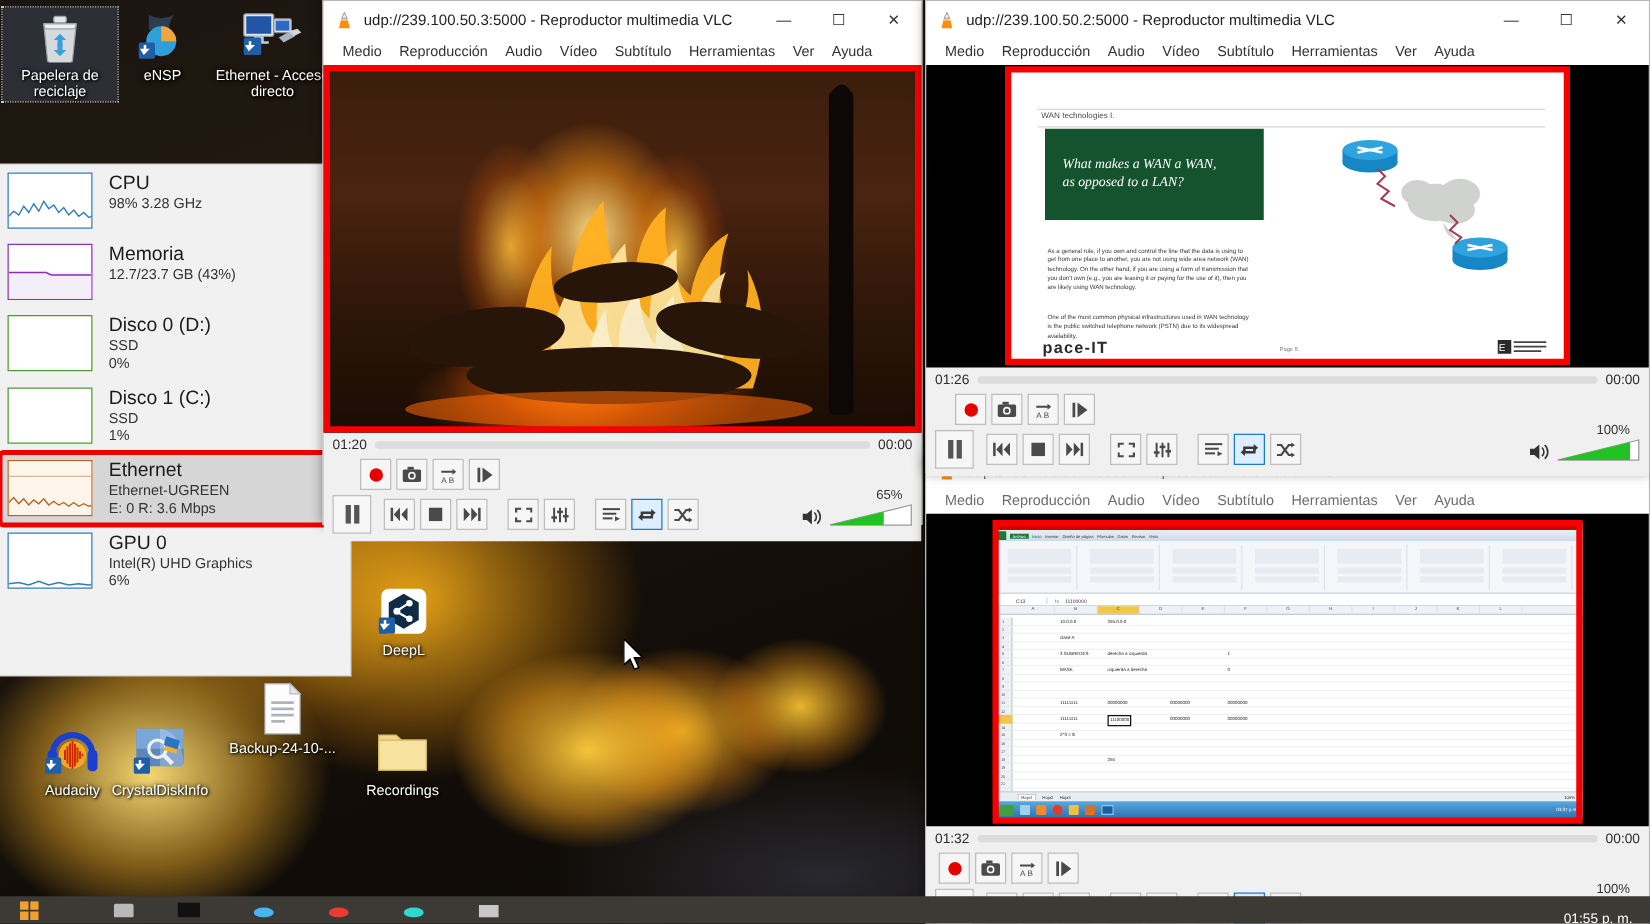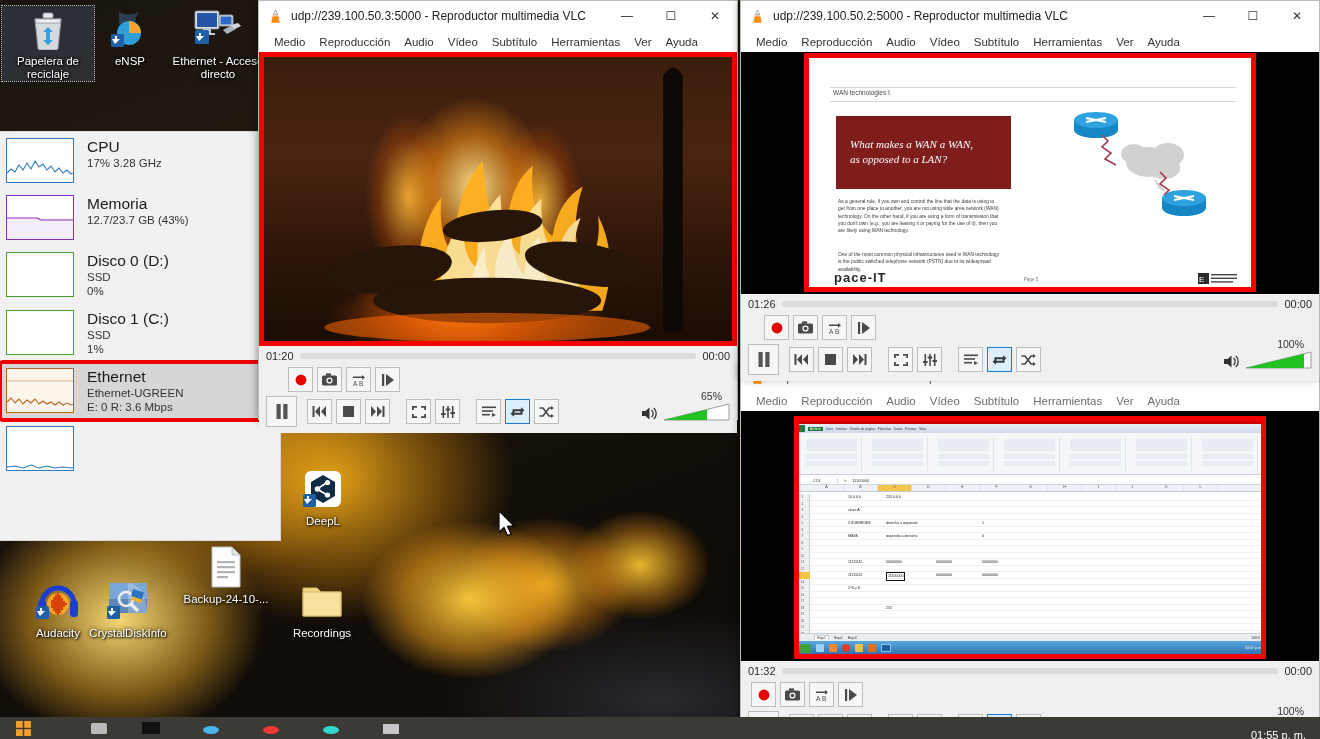--- a/index.html
+++ b/index.html
@@ -216,21 +216,21 @@
 
 <div id="taskmgr">
     <div class="tm-row">
       <div class="tm-graph" style="border-color:#2f7bbd">
         <svg width="68" height="45" viewBox="0 0 68 45" style="display:block">
           <polyline points="0,34  4,30  8,33  12,26  16,31  20,24  24,30  28,22  32,28  36,25  40,31  44,27  48,33  52,29  56,34  60,31  64,35  68,33" stroke="#2f7bbd" stroke-width="1.1" fill="none"></polyline>
         </svg>
       </div>
       <div class="tm-txt">
         <div class="tm-title">CPU</div>
-        <div class="tm-sub">17%  3.28 GHz</div>
+        <div class="tm-sub">98%  3.28 GHz</div>
       </div>
     </div>
     <div class="tm-row">
       <div class="tm-graph" style="border-color:#8b2fbd">
         <svg width="68" height="45" viewBox="0 0 68 45" style="display:block">
           <rect x="0" y="22" width="68" height="23" fill="#f3eef7"></rect>
           <path d="M0,22 L30,22 L34,24 L68,24" stroke="#8b2fbd" stroke-width="1.2" fill="none"></path>
         </svg>
       </div>
       <div class="tm-txt">
@@ -270,20 +270,25 @@
         <div class="tm-title">Ethernet</div>
         <div class="tm-sub">Ethernet-UGREEN</div>
         <div class="tm-sub">E: 0 R: 3.6 Mbps</div>
       </div>
     </div>
     <div class="tm-row">
       <div class="tm-graph" style="border-color:#2f7bbd">
         <svg width="68" height="45" viewBox="0 0 68 45" style="display:block">
           <polyline points="0,40  8,39  16,41  24,38  32,41  40,39  48,41  56,40  64,41  68,40" stroke="#2f7bbd" stroke-width="1.1" fill="none"></polyline>
         </svg>
+      </div>
+      <div class="tm-txt">
+        <div class="tm-title">GPU 0</div>
+        <div class="tm-sub">Intel(R) UHD Graphics</div>
+        <div class="tm-sub">6%</div>
       </div>
     </div>
   </div>
 
 <div class="vlc" id="win-fireplace" style="left:258px; top:0px; width:480px; height:420px;">
   <div class="vlc-title">
     <svg class="vlc-cone" viewBox="0 0 16 16">
       <polygon points="8,1 5.6,6 10.4,6" fill="#f0f0f0" stroke="#555" stroke-width=".5"></polygon>
       <polygon points="5.2,6.8 10.8,6.8 12.6,14.6 3.4,14.6" fill="#ff8c12"></polygon>
       <polygon points="5.2,6.8 10.8,6.8 10.5,8 5.5,8" fill="#fff" opacity=".5"></polygon>
@@ -776,21 +781,21 @@
       <span>Ver</span>
       <span>Ayuda</span>
     </div>
   <div class="vlc-video" style="height:242px;">
     <div style="position:absolute; left:65px; top:3px; width:450px; height:236px; background:#fff;">
       <div class="slide-root">
         <div style="position:absolute; left:24px; top:32px; right:20px; height:1px; background:#d6d6d6;"></div>
         <div style="position:absolute; left:27px; top:34px; font-size:6.5px; color:#4a4a4a;">WAN technologies I.</div>
         <div style="position:absolute; left:24px; top:46px; right:20px; height:1px; background:#d6d6d6;"></div>
 
-        <div style="position:absolute; left:30px; top:61px; width:175px; height:73px; background:#7f1d1d;">
+        <div style="position:absolute; left:30px; top:48px; width:175px; height:73px; background:#14532d;">
           <div style="position:absolute; left:14px; top:22px; font-family:'Liberation Serif',serif; font-style:italic; font-size:11px; color:#fff;">What makes a WAN a WAN,</div>
           <div style="position:absolute; left:14px; top:37px; font-family:'Liberation Serif',serif; font-style:italic; font-size:11px; color:#fff;">as opposed to a LAN?</div>
         </div>
 
         <div style="position:absolute; left:32px; top:143px; width:162px; font-size:4.9px; line-height:7.3px; color:#3a3a3a; text-align:left;">As a general rule, if you own and control the line that the data is using to get from one place to another, you are not using wide area network (WAN) technology. On the other hand, if you are using a form of transmission that you don't own (e.g., you are leasing it or paying for the use of it), then you are likely using WAN technology.</div>
         <div style="position:absolute; left:32px; top:196px; width:162px; font-size:4.9px; line-height:7.3px; color:#3a3a3a;">One of the most common physical infrastructures used in WAN technology is the public switched telephone network (PSTN) due to its widespread availability.</div>
 
         <svg style="position:absolute; left:250px; top:55px;" width="165" height="115" viewBox="0 0 165 115">
           <ellipse cx="40" cy="20" rx="22" ry="8" fill="#1687c4"></ellipse>
           <rect x="18" y="10" width="44" height="10" fill="#1687c4"></rect>

